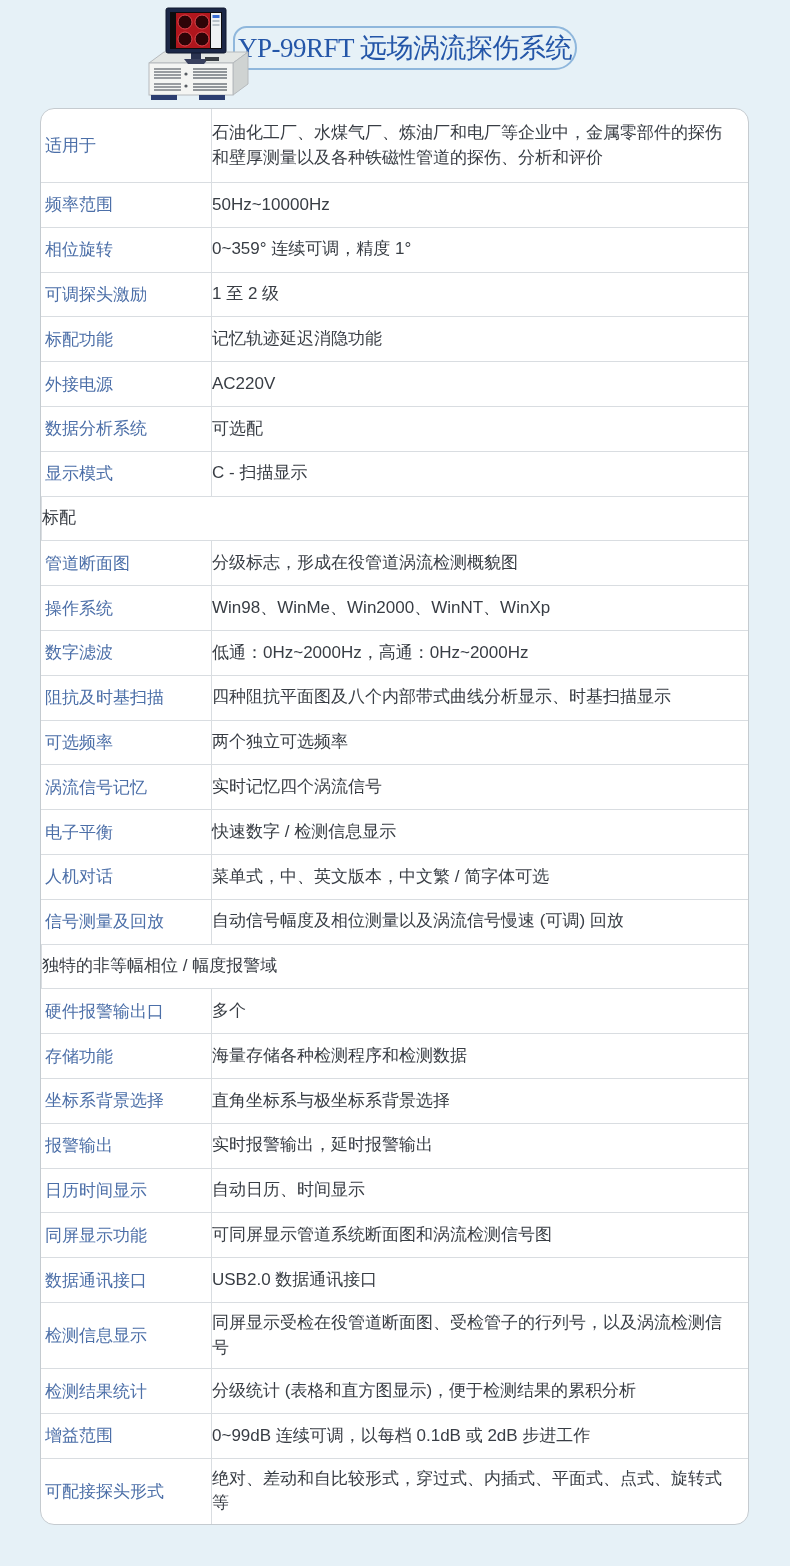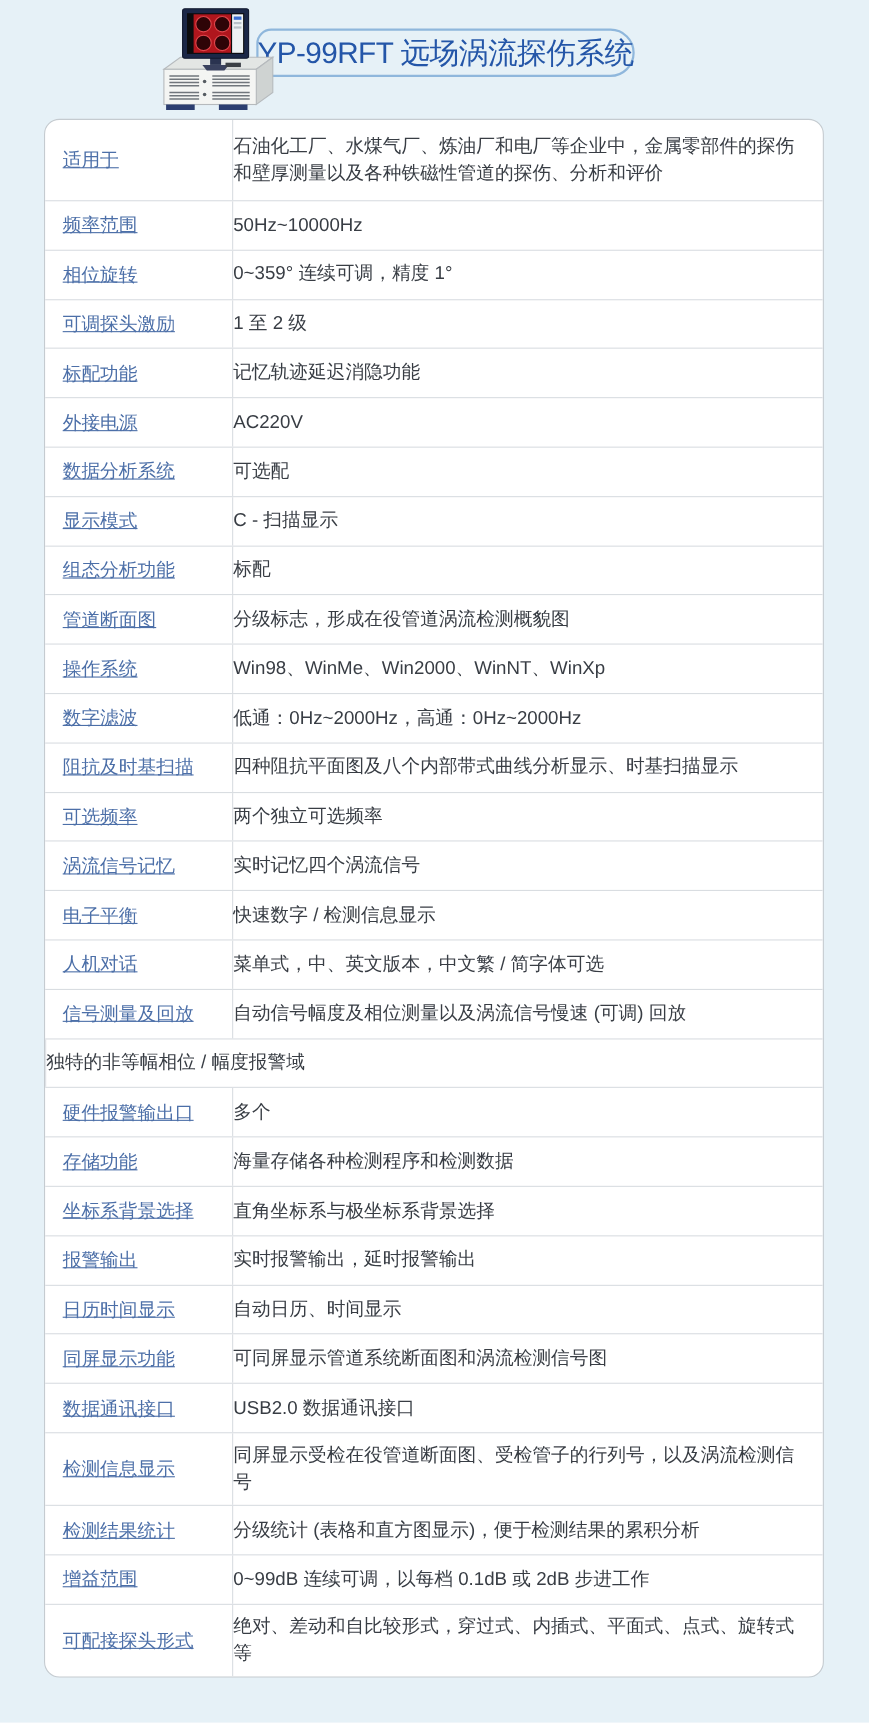--- a/index.html
+++ b/index.html
@@ -16,21 +16,21 @@
   .header { position: relative; height: 108px; }
   .title-bubble {
     position: absolute;
     left: 233px; top: 26px;
     width: 344px; height: 44px;
     border: 2px solid #8fb7dc;
     border-radius: 16px 26px 26px 16px;
     display: flex; align-items: center; justify-content: center;
   }
   .page-title {
-    font-family: Liberation Sans, sans-serif;
+    font-family: Liberation Serif, serif;
     font-size: 27px;
     font-weight: 500;
     color: #2456a8;
     white-space: nowrap;
     letter-spacing: -0.5px;
   }
   .device-icon { position: absolute; left: 143px; top: 6px; z-index: 2; }
   
   .spec-card {
     position: absolute;
@@ -41,24 +41,23 @@
     border-radius: 14px;
     overflow: hidden;
   }
   .spec-row { display: flex; min-height: 44.8px; }
   .spec-row.tall { min-height: 73px; }
   .spec-row + .spec-row { border-top: 1px solid #d9dde1; }
   .spec-label {
     flex: 0 0 170px;
     width: 170px;
     display: flex; align-items: center;
-    padding: 6px 8px 6px 16px;
+    padding: 6px 8px 6px 4px;
     color: #4c6fa8;
     font-size: 17px;
-    text-decoration: underline;
   }
   .spec-value {
     flex: 1;
     border-left: 1px solid #d9dde1;
     display: flex; align-items: center;
     padding: 8px 18px 8px 0;
     color: #383d44;
     font-size: 17px;
     line-height: 1.45;
   }
@@ -155,21 +154,20 @@
     </div>
     <div class="spec-row">
       <div class="spec-label">数据分析系统</div>
       <div class="spec-value">可选配</div>
     </div>
     <div class="spec-row">
       <div class="spec-label">显示模式</div>
       <div class="spec-value">C - 扫描显示</div>
     </div>
     <div class="spec-row">
-      <div class="spec-label">组态分析功能</div>
       <div class="spec-value">标配</div>
     </div>
     <div class="spec-row">
       <div class="spec-label">管道断面图</div>
       <div class="spec-value">分级标志，形成在役管道涡流检测概貌图</div>
     </div>
     <div class="spec-row">
       <div class="spec-label">操作系统</div>
       <div class="spec-value">Win98、WinMe、Win2000、WinNT、WinXp</div>
     </div>

